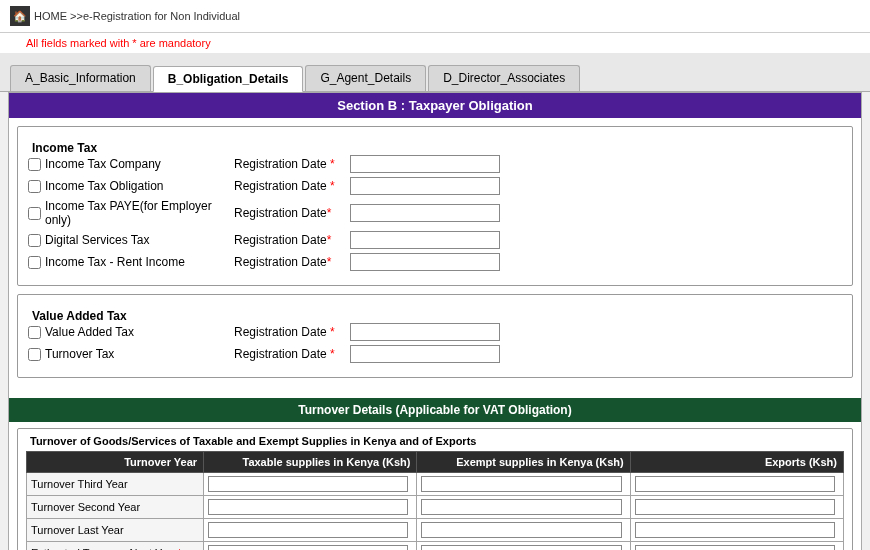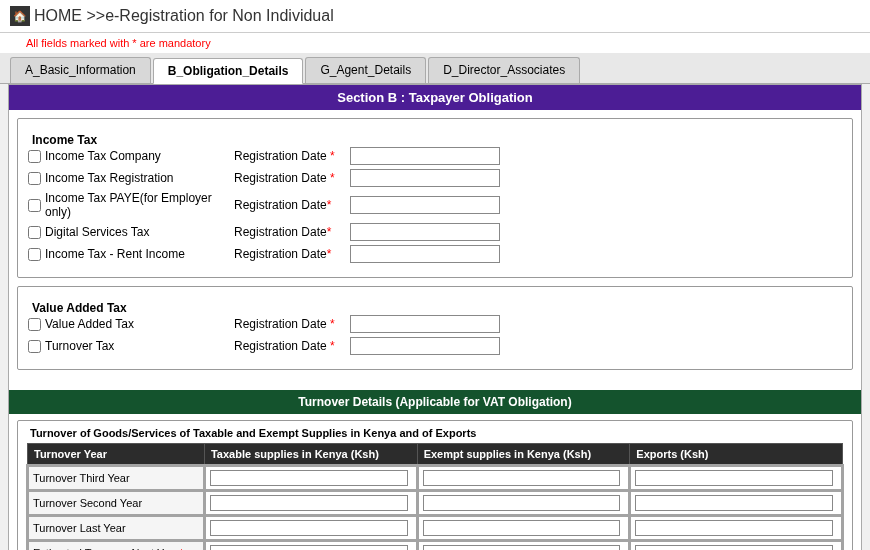--- a/index.html
+++ b/index.html
@@ -22,21 +22,21 @@
     .home-icon {
       width: 20px; height: 20px;
       background: #333;
       display: inline-flex;
       align-items: center;
       justify-content: center;
       color: #fff;
       font-size: 11px;
     }
     .breadcrumb-text {
-      font-size: 16px;
+      font-size: 11px;
       color: #333;
     }
     .mandatory-note {
       color: red;
       font-size: 11px;
       padding: 4px 26px;
       background: #fff;
     }
     .tabs-row {
       display: flex;
@@ -46,20 +46,21 @@
       border-bottom: 1px solid #aaa;
     }
     .tab {
       padding: 5px 14px;
       border: 1px solid #aaa;
       background: #d8d8d8;
       cursor: pointer;
       font-size: 12px;
       border-bottom: none;
       border-radius: 3px 3px 0 0;
+      margin-top: 8px;
     }
     .tab.active {
       background: #fff;
       font-weight: bold;
       border-bottom: 1px solid #fff;
       position: relative;
       bottom: -1px;
     }
     .main-content {
       background: #fff;
@@ -146,24 +147,24 @@
       border-collapse: collapse;
       margin-top: 4px;
     }
     .turnover-table th {
       background: #2c2c2c;
       color: #fff;
       border: 1px solid #555;
       padding: 4px 6px;
       font-size: 11px;
       font-weight: bold;
-      text-align: left;
+      text-align: right;
     }
     .turnover-table td {
-      border: 3px solid #a3a3a3;
+      border: 1px solid #a3a3a3;
       padding: 3px 4px;
       font-size: 11px;
       vertical-align: middle;
     }
     .turnover-table td:first-child {
       background: #f5f5f5;
       font-weight: normal;
     }
     .turnover-input {
       border: 1px solid #888;
@@ -204,21 +205,21 @@
         </label>
         <span class="reg-label">
           <span>Registration Date </span><span class="reg-required">*</span>
         </span>
         <input type="text" class="form-input" style="">
       </div>
 
       <div class="form-row">
         <label class="row-label">
           <input type="checkbox" style="">
-          <span>Income Tax Registration</span>
+          <span>Income Tax Obligation</span>
         </label>
         <span class="reg-label">
           <span>Registration Date </span><span class="reg-required">*</span>
         </span>
         <input type="text" class="form-input" style="">
       </div>
 
       <div class="form-row">
         <label class="row-label">
           <input type="checkbox" style="">

